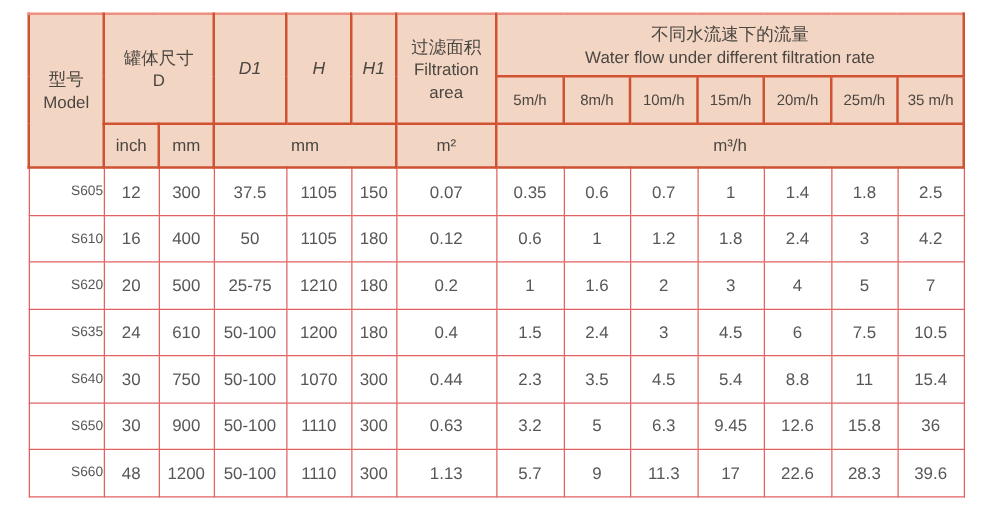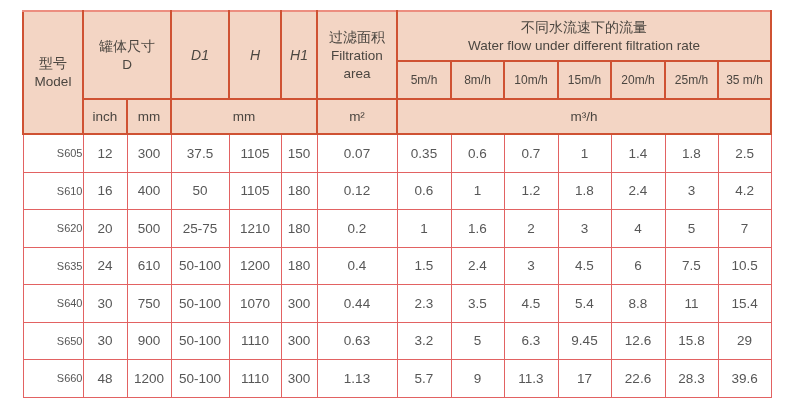--- a/index.html
+++ b/index.html
@@ -208,21 +208,21 @@
         <td>50-100</td>
         <td>1110</td>
         <td>300</td>
         <td>0.63</td>
         <td>3.2</td>
         <td>5</td>
         <td>6.3</td>
         <td>9.45</td>
         <td>12.6</td>
         <td>15.8</td>
-        <td>29</td>
+        <td>36</td>
       </tr>
       <tr>
         <td class="model-cell">S660</td>
         <td>48</td>
         <td>1200</td>
         <td>50-100</td>
         <td>1110</td>
         <td>300</td>
         <td>1.13</td>
         <td>5.7</td>

